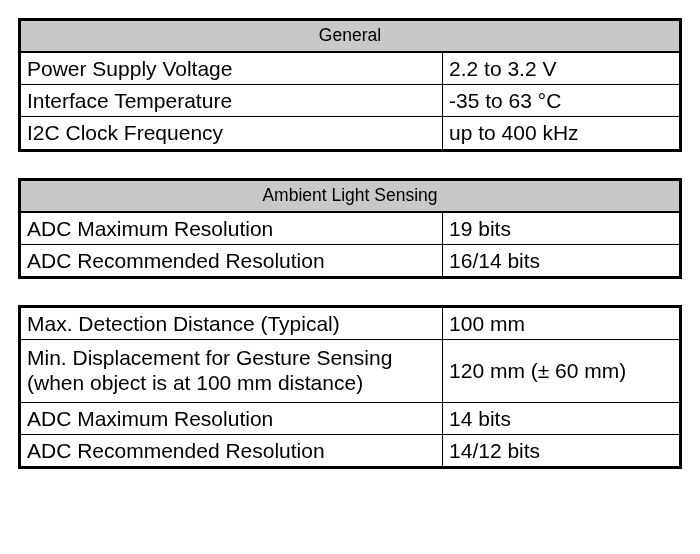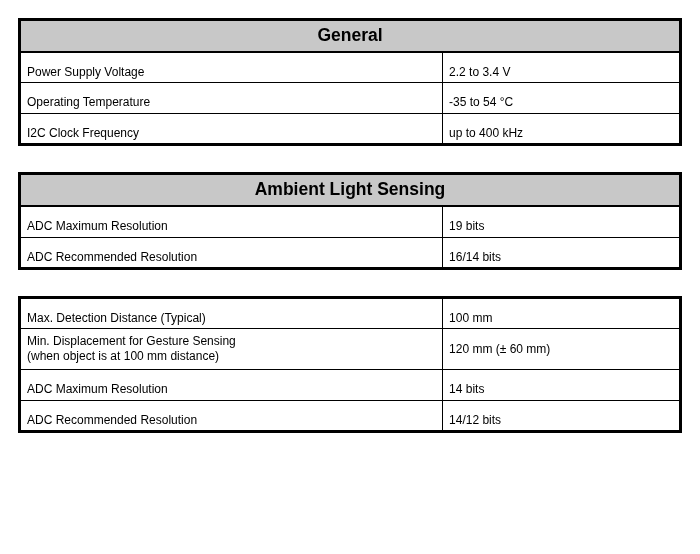--- a/index.html
+++ b/index.html
@@ -22,31 +22,31 @@
   .spec-table {
     border-collapse: collapse;
     table-layout: fixed;
     width: 664px;
     border: 3px solid #000000;
     margin-bottom: 26px;
     background: #ffffff;
   }
   .spec-table td, .spec-table th {
     border: 1px solid #000000;
-    padding: 12px 6px 3px 6px;
-    font-size: 12px;
+    padding: 3px 6px 3px 6px;
+    font-size: 21px;
     line-height: 1.2;
     vertical-align: middle;
     font-weight: normal;
     text-align: left;
   }
   .spec-table .header-cell {
     background: #c8c8c8;
     text-align: center;
-    font-weight: bold;
+    font-weight: normal;
     font-size: 17.5px;
     padding: 4px 6px 5px 6px;
     border-bottom: 2px solid #000000;
   }
   .col-label { width: 64%; }
   .col-value { width: 36%; }
   .row-tall td { padding-top: 5px; padding-bottom: 6px; }
   .two-line { line-height: 1.28; }
 </style>
 </head>
@@ -58,25 +58,25 @@
     <colgroup>
         <col class="col-label">
         <col class="col-value">
       </colgroup>
     <tbody>
       <tr>
         <td class="header-cell" colspan="2">General</td>
       </tr>
       <tr>
         <td>Power Supply Voltage</td>
-        <td>2.2 to 3.4 V</td>
+        <td>2.2 to 3.2 V</td>
       </tr>
       <tr>
-        <td>Operating Temperature</td>
-        <td>-35 to 54 °C</td>
+        <td>Interface Temperature</td>
+        <td>-35 to 63 °C</td>
       </tr>
       <tr>
         <td>I2C Clock Frequency</td>
         <td>up to 400 kHz</td>
       </tr>
     </tbody>
   </table>
 
   <table class="spec-table">
     <colgroup>

